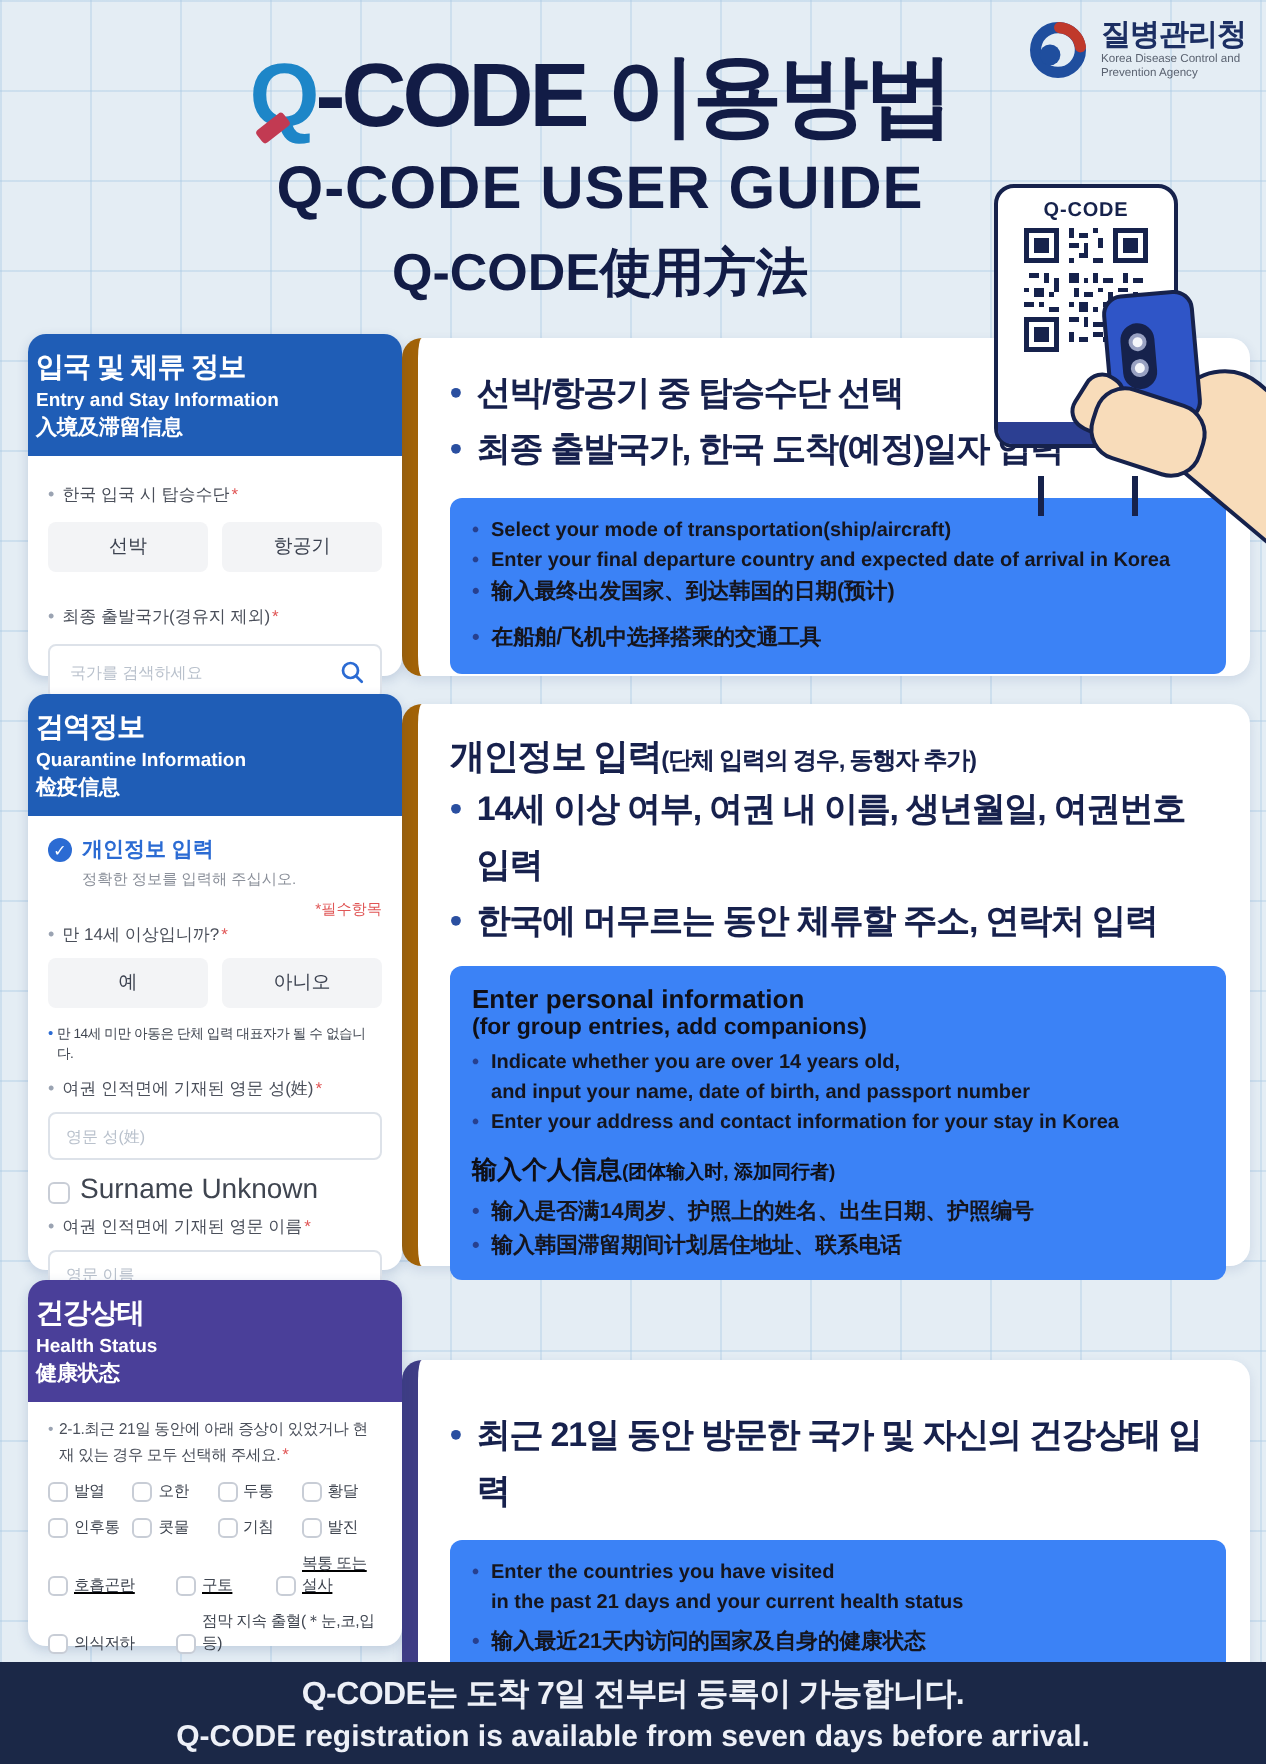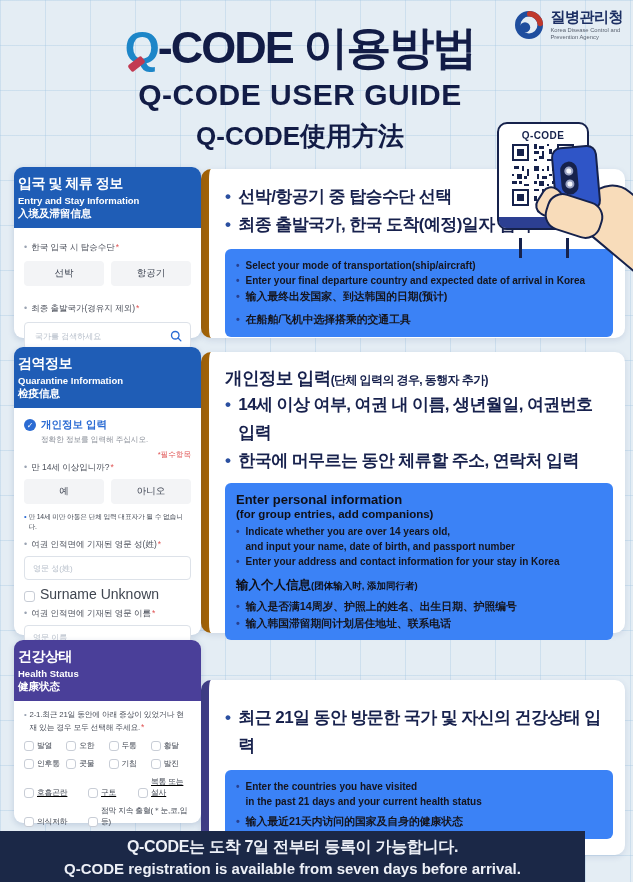--- a/index.html
+++ b/index.html
@@ -14,21 +14,21 @@
   .logo .txt .nm{font-size:15px;font-weight:800;color:#1c2f63;letter-spacing:-.5px;}
   .logo .txt .sub{font-size:5.8px;color:#5a6270;line-height:1.25;}
   .titlewrap{position:absolute;left:0;top:24px;width:600px;text-align:center;color:#121c46;z-index:3;}
   .t-ko{font-size:45px;font-weight:800;letter-spacing:-2px;line-height:1.05;}
   .t-ko .q{color:#1d86c8;position:relative;display:inline-block;}
   .t-ko .q::after{content:"";position:absolute;left:3px;bottom:3px;width:17px;height:8px;
       background:#c23a52;transform:rotate(-38deg);border-radius:2px;}
   .t-en{font-size:30px;font-weight:800;margin-top:7px;letter-spacing:.5px;}
   .t-cn{font-size:26px;font-weight:800;margin-top:7px;}
   
-  .sign{position:absolute;left:497px;top:122px;width:92px;height:108px;background:#fff;
+  .sign{position:absolute;left:497px;top:92px;width:92px;height:132px;background:#fff;
         border:2.5px solid #16224c;border-radius:10px;z-index:6;box-sizing:border-box;text-align:center;}
   .sign .ql{font-size:10px;font-weight:800;color:#16224c;margin-top:6px;letter-spacing:.4px;}
   .sign .strip{position:absolute;bottom:0;left:0;right:0;height:11px;background:#2c3f92;border-radius:0 0 7px 7px;}
   .leg{position:absolute;width:3px;height:20px;background:#16224c;z-index:5;}
   .leg1{left:519px;top:238px;} .leg2{left:566px;top:238px;}
   .phone{position:absolute;left:553px;top:146px;width:46px;height:66px;background:#2f55c7;
          border:2.5px solid #16224c;border-radius:10px;transform:rotate(-5deg);z-index:8;box-sizing:border-box;}
   .cam{position:absolute;left:6px;top:13px;width:17px;height:33px;background:#16224c;border-radius:9px;}
   .cam::before,.cam::after{content:"";position:absolute;left:4px;width:9px;height:9px;border-radius:50%;
        background:#f4f6fb;border:2px solid #98a1c2;box-sizing:border-box;}
@@ -98,21 +98,21 @@
   .enb::before{content:"•";color:#27408f;margin-right:6px;}
   .cnb{font-size:10.8px;font-weight:700;color:#15151d;line-height:1.55;}
   .cnb::before{content:"•";color:#27408f;margin-right:6px;}
   .entitle{font-size:13px;font-weight:800;color:#0f0f16;line-height:1.25;}
   .ensub{font-size:11.5px;font-weight:800;color:#0f0f16;}
   .cntitle{font-size:12.5px;font-weight:800;color:#0f0f16;margin-top:8px;}
   .cntitle .small{font-size:9.5px;}
   .preline{white-space:pre-line;}
   .gap6{margin-top:6px;} .gap4{margin-top:4px;}
   
-  .footer{position:absolute;left:0;top:831px;width:585px;height:51px;background:#1b2847;
+  .footer{position:absolute;left:0;top:831px;width:633px;height:51px;background:#1b2847;
           color:#edf0f7;text-align:center;overflow:hidden;padding-top:6px;box-sizing:border-box;z-index:10;}
   .f1{font-size:16px;font-weight:700;letter-spacing:-.3px;}
   .f2{font-size:15px;font-weight:600;margin-top:2px;}
   .f3{font-size:13px;margin-top:4px;opacity:.95;}
 </style>
 </head>
 <body>
 
 <div class="page">
   <div class="grid-bg"></div>

